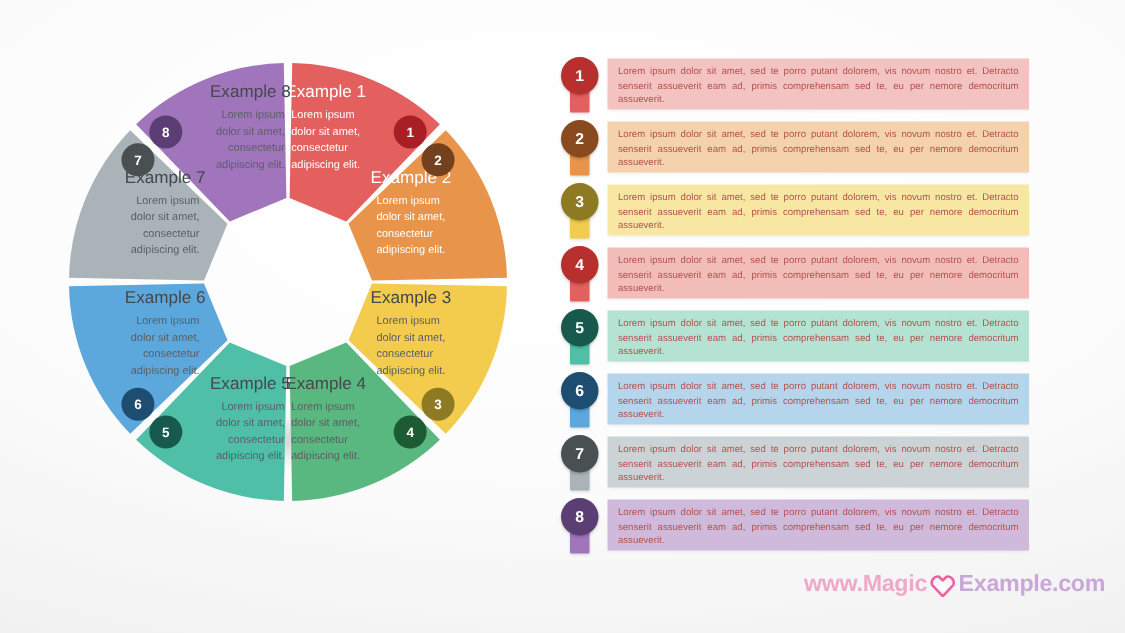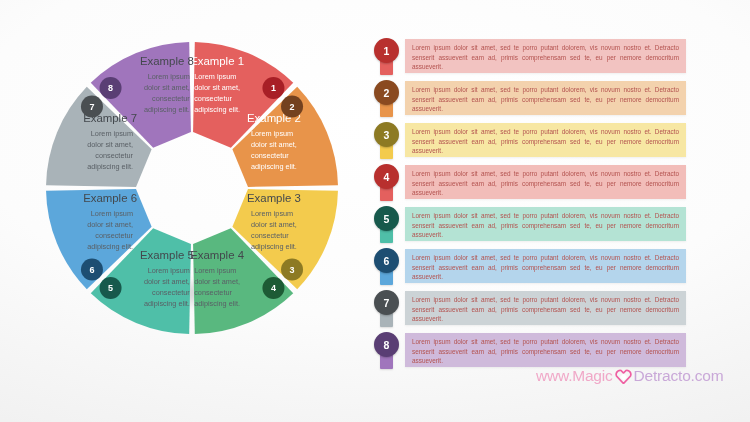--- a/index.html
+++ b/index.html
@@ -44,23 +44,23 @@
   }
   .row-panel{
     position:absolute;left:31px;top:1px;width:281px;height:34px;
     padding:4px 7px 0 7px;box-sizing:border-box;
     font-size:6.4px;line-height:9.6px;
     color:#b3524f;text-align:justify;
     box-shadow:0 1px 2px rgba(0,0,0,.06);
   }
   
   #watermark{
-    position:absolute;left:536px;top:367px;
+    position:absolute;left:536px;top:381px;
     display:flex;align-items:center;gap:1px;
-    font-size:15.5px;font-weight:normal;letter-spacing:-.2px;
+    font-size:15.5px;font-weight:bold;letter-spacing:-.2px;
     font-family:"Liberation Sans",sans-serif;
   }
   .wm-a{color:#f0a8c8;}
   .wm-b{color:#c9a8d8;}
   #wm-icon{width:17px;height:15px;margin:0 1px;}
 </style>
 </head>
 <body>
 
 <div id="stage">
@@ -225,16 +225,16 @@
         <div class="row-panel" style="background: rgb(207, 186, 219);">Lorem ipsum dolor sit amet, sed te porro putant dolorem, vis novum nostro et. Detracto senserit assueverit eam ad, primis comprehensam sed te, eu per nemore democritum assueverit.</div>
       </div>
     </div>
 
   <div id="watermark">
     <span class="wm-a">www.Magic</span>
     <svg id="wm-icon" viewBox="0 0 34 30">
       <path d="M17 29 L3 14 A8 8 0 0 1 12 3 L17 8 L22 3 A8 8 0 0 1 31 14 Z" fill="none" stroke="#ef5fa2" stroke-width="3.4"></path>
       <path d="M17 9 L10 16 L17 23 L24 16 Z" fill="#ffffff"></path>
     </svg>
-    <span class="wm-b">Detracto.com</span>
+    <span class="wm-b">Example.com</span>
   </div>
 
 </div>
 
 </body></html>

